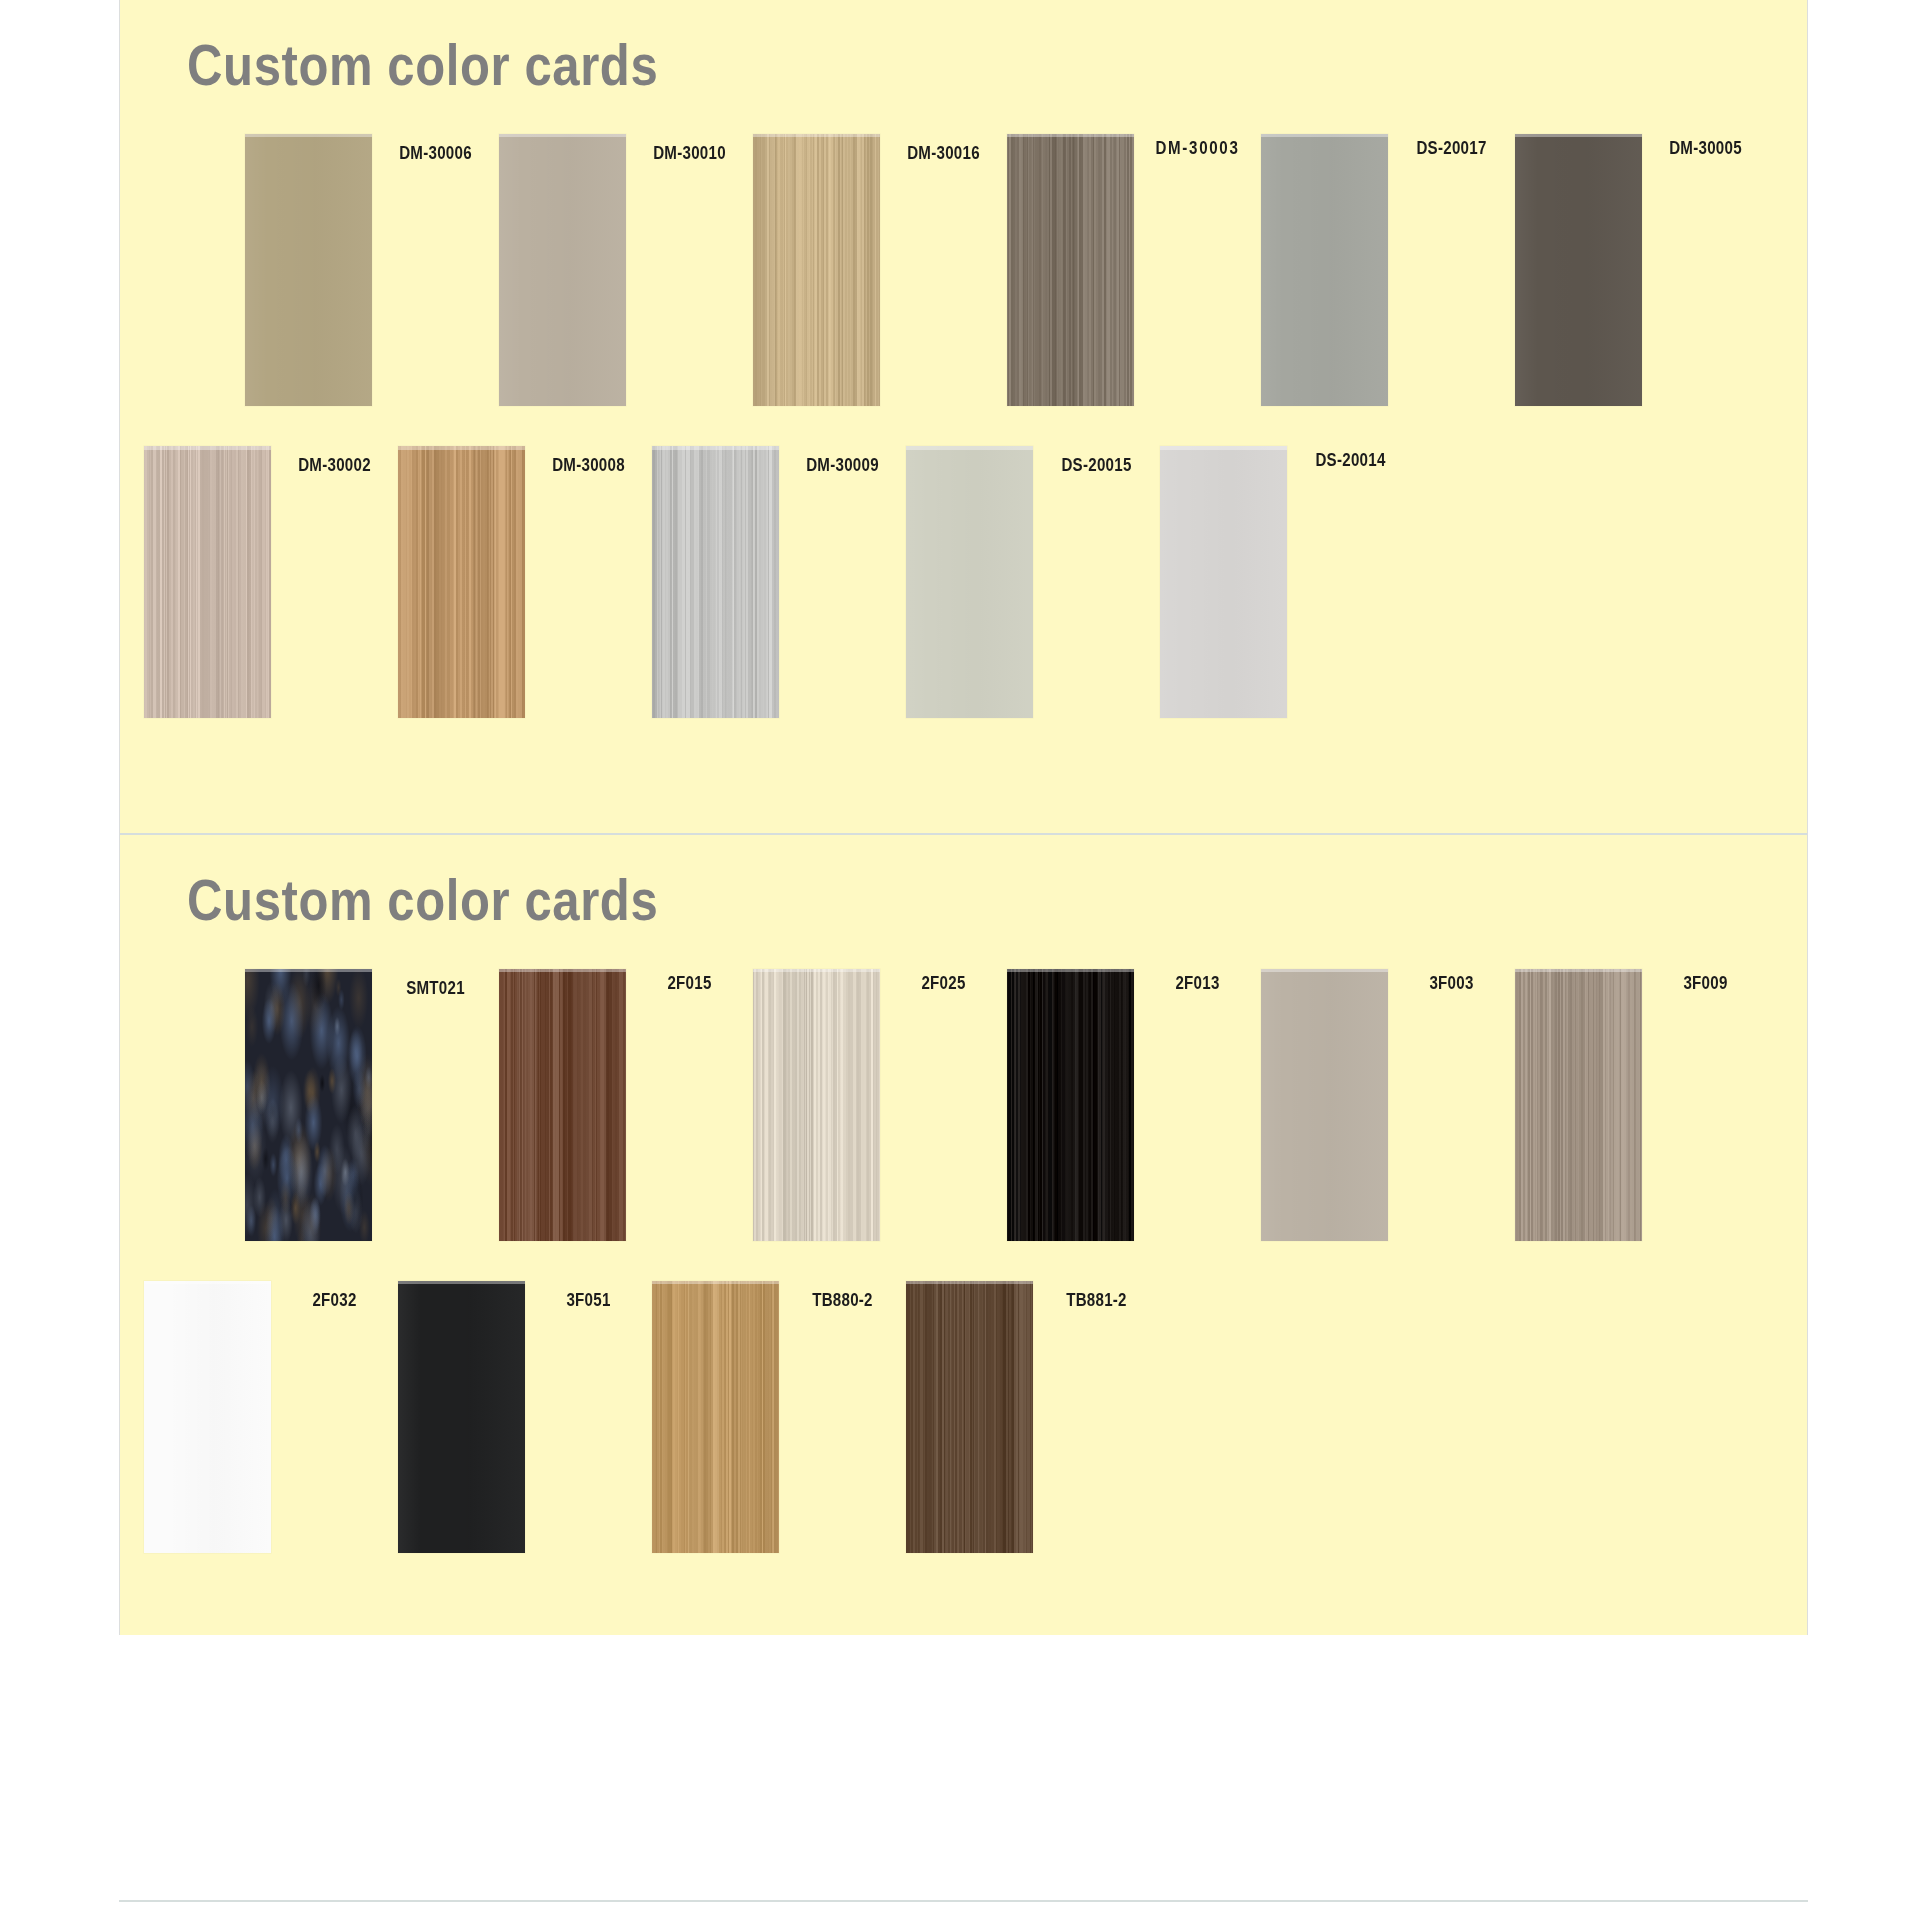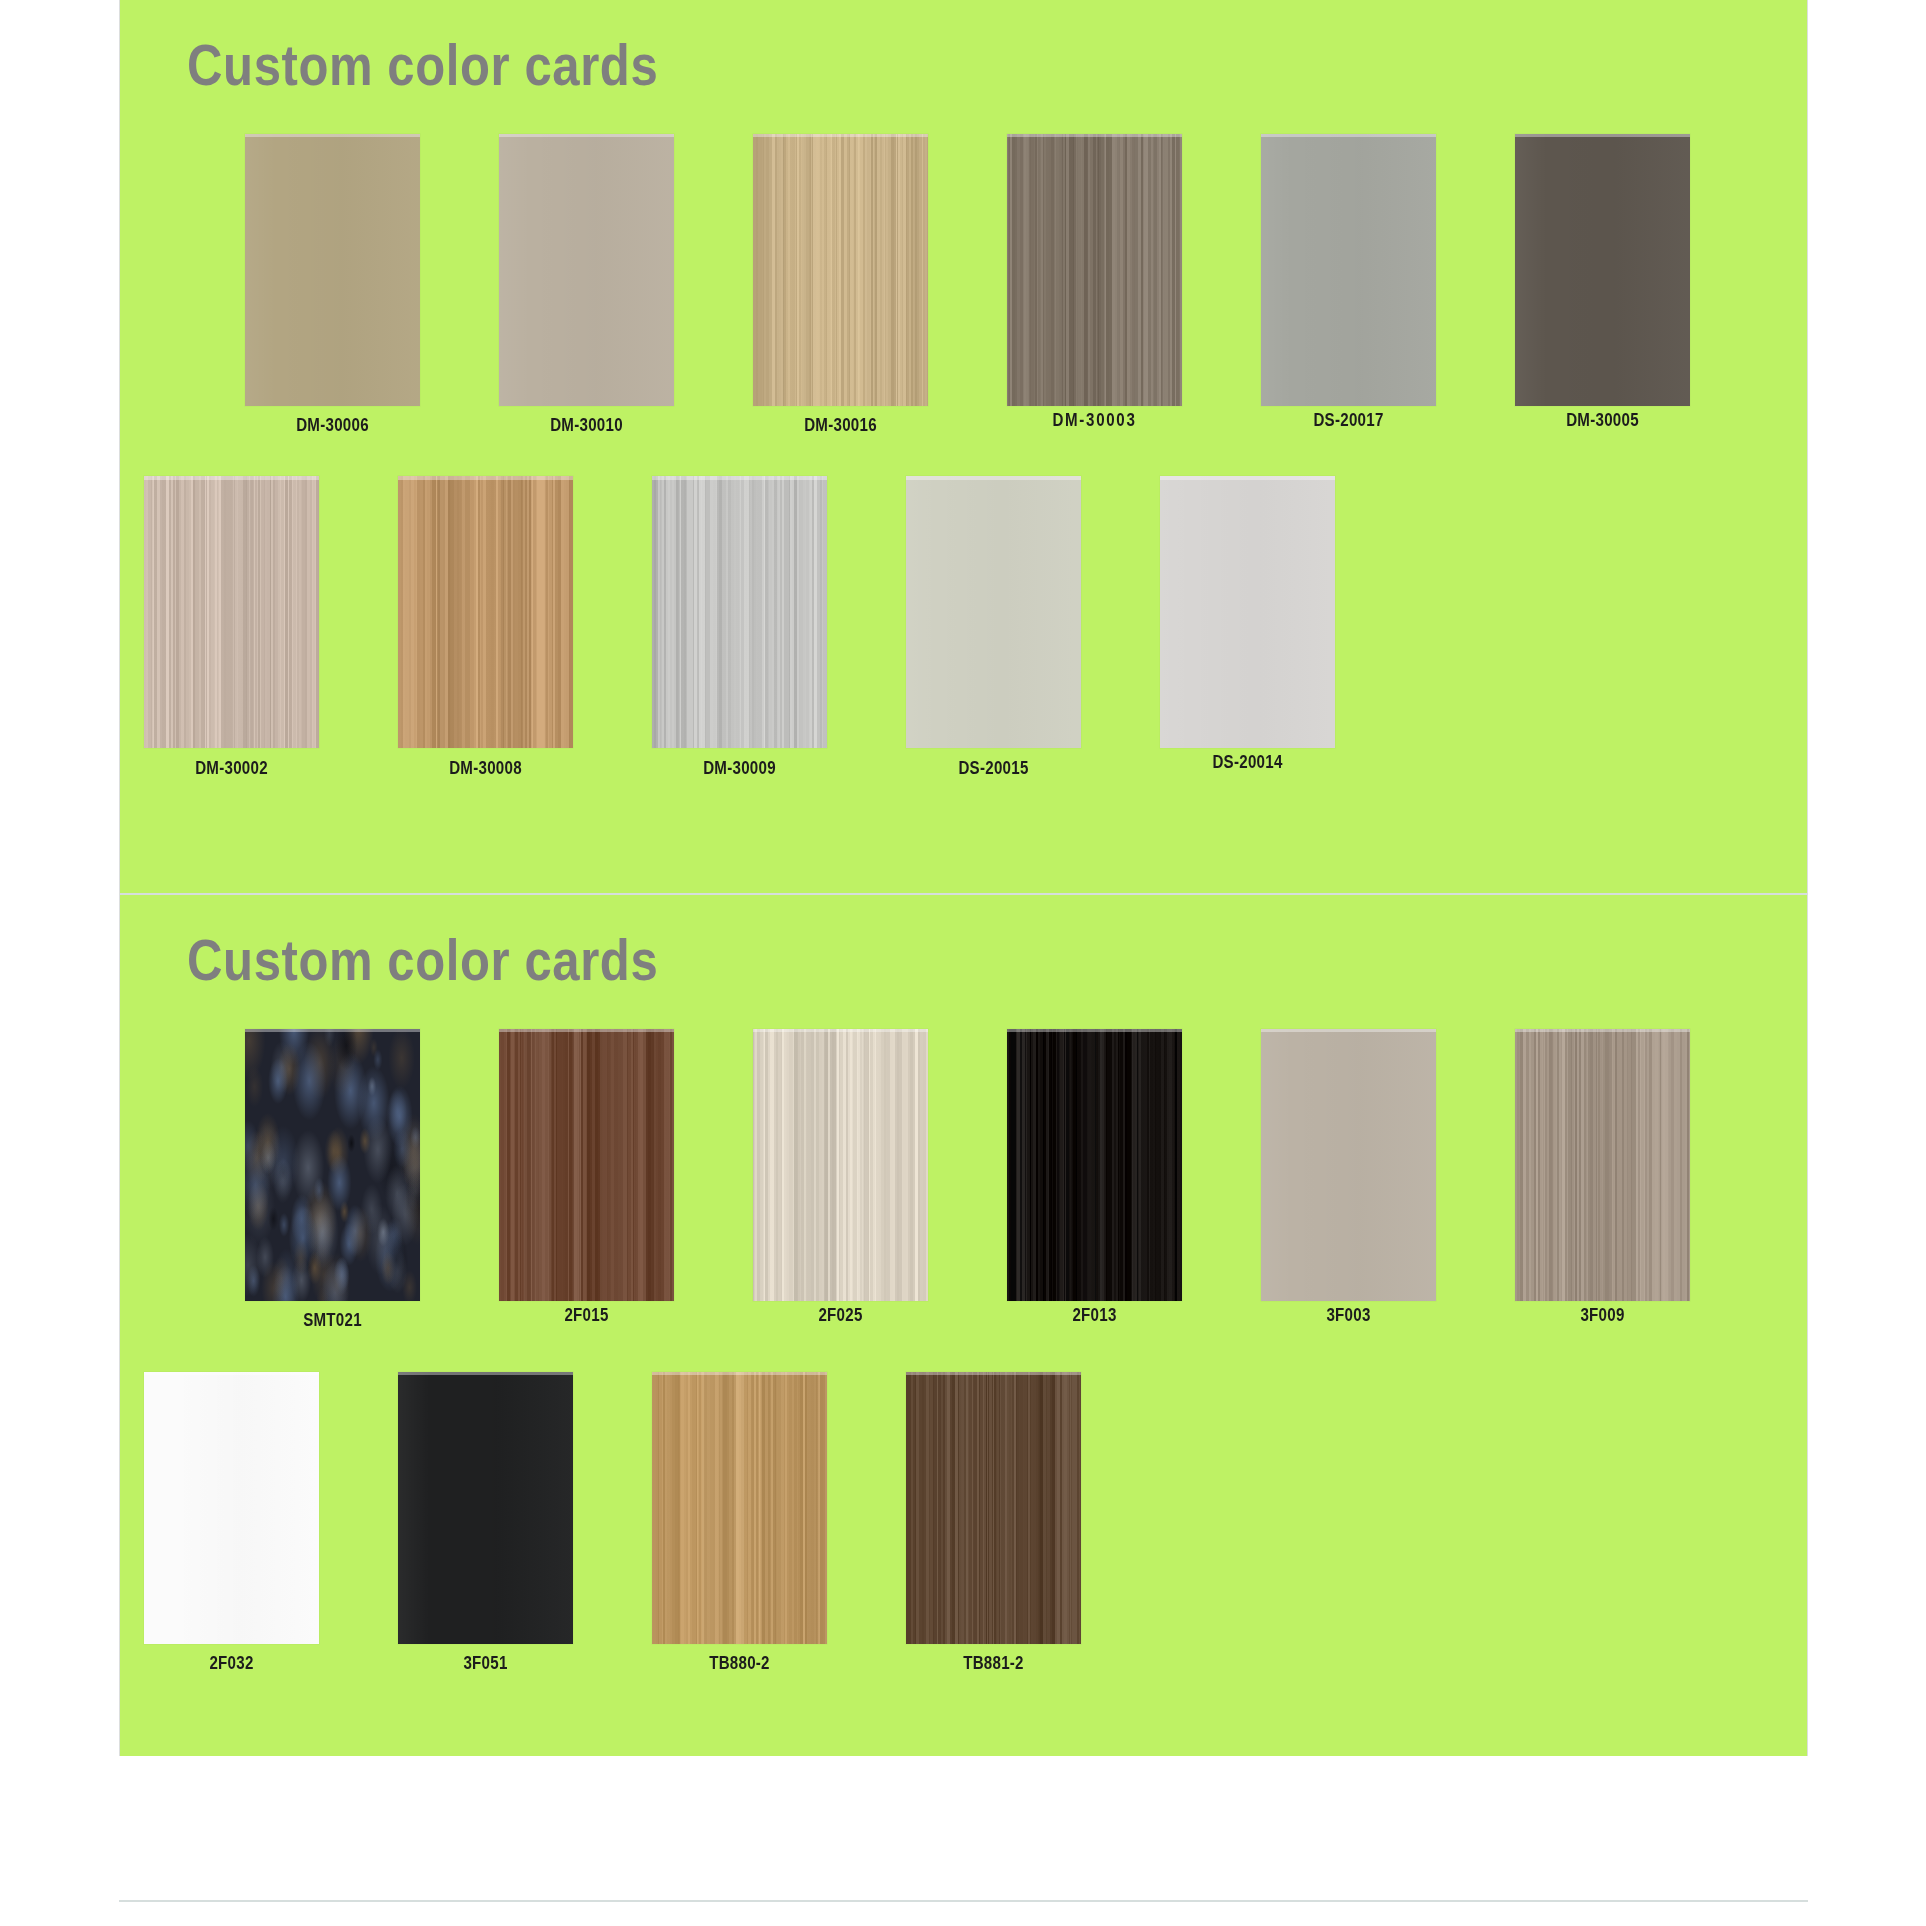--- a/index.html
+++ b/index.html
@@ -18,21 +18,21 @@
     left: 119px;
     top: 0;
     width: 1689px;
     background: #e7e7e7;
     border-left: 1.3px solid #dcdede;
     border-right: 1.3px solid #dcdede;
   }
   .section {
     position: relative;
     width: 100%;
-    background: #bef264;
+    background: #fef9c3;
   }
   .section + .section { border-top: 2px solid #d6dedd; }
   #section-2 { border-top: 2px solid #d6dedd; }
 
   .section-title {
     font-size: 57px;
     font-weight: 700;
     color: #7f7f7f;
     letter-spacing: 0.7px;
     font-stretch: condensed;
@@ -49,21 +49,21 @@
     grid-template-columns: repeat(6, 254px);
     justify-content: start;
     padding-left: 125px;
     padding-top: 37px;
   }
   .grid.row-2 { padding-top: 0px; padding-left: 24px; }
 
   .cell {
     width: 254px;
     display: flex;
-    flex-direction: column;
+    flex-direction: row;
     align-items: flex-start;
     padding-bottom: 2.6px;
   }
   .swatch {
     width: 175px;
     height: 272px;
     position: relative;
     overflow: hidden;
     box-shadow: 0 0 0 0.7px rgba(0,0,0,0.03);
   }

